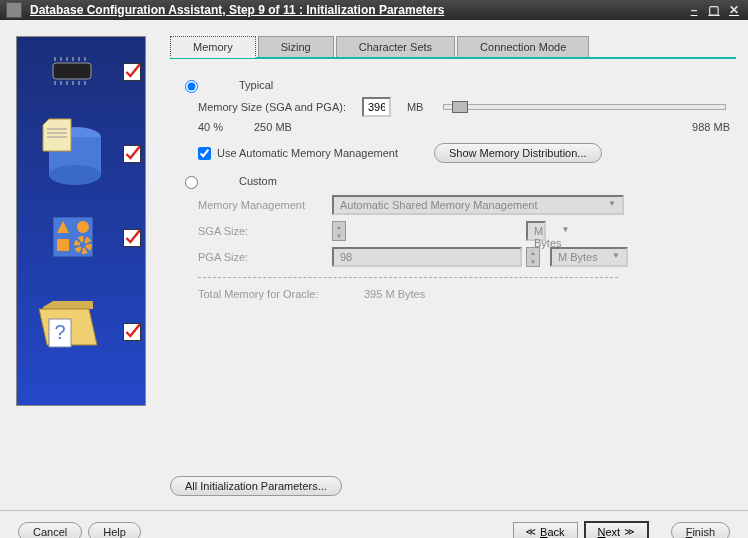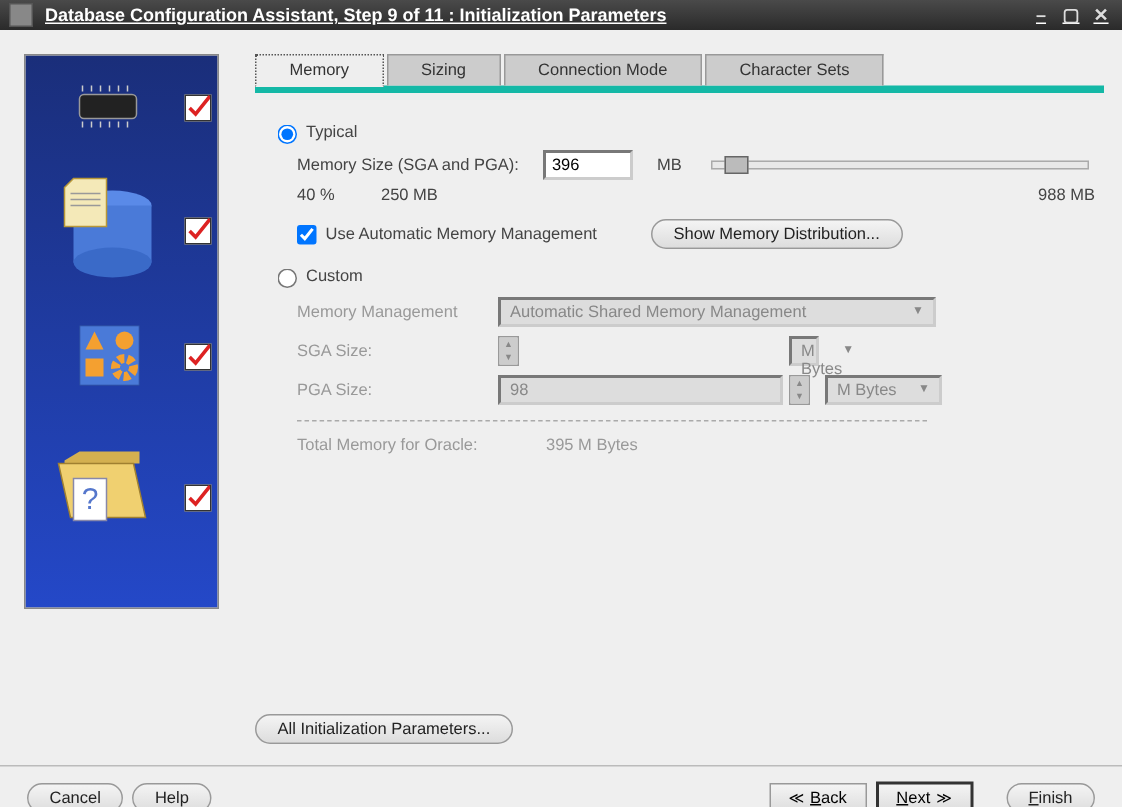--- a/index.html
+++ b/index.html
@@ -53,21 +53,21 @@
   }
   .check-box svg { width: 20px; height: 20px; }
   .main {
     flex: 1;
     display: flex;
     flex-direction: column;
   }
   .tabs {
     display: flex;
     gap: 2px;
-    border-bottom: 5px solid #14b8a6;
+    border-bottom: 2px solid #14b8a6;
   }
   .tab {
     padding: 4px 22px;
     background: #ccc;
     border: 1px solid #999;
     border-bottom: none;
     cursor: pointer;
     color: #333;
     font-size: 11px;
   }
@@ -75,31 +75,31 @@
     background: #eee;
     border: 1px dotted #555;
     border-bottom: 1px solid #eee;
     margin-bottom: -1px;
     font-weight: normal;
   }
   .panel {
     padding: 14px 6px 6px 10px;
     color: #333;
   }
-  .radio-row { display: flex; align-items: center; margin: 4px 0; }
+  .radio-row { display: flex; align-items: center; margin: 4px 0; gap: 35px; }
   .radio-row input { margin-right: 6px; }
   .row { display: flex; align-items: center; margin: 4px 0 4px 18px; gap: 16px; }
   .label { color: #444; }
   .label.disabled { color: #999; }
   input.txt {
     border: 2px inset #ccc;
     background: #fff;
     font-size: 11px;
     padding: 2px 4px;
-    width: 60px;
+    width: 29px;
   }
   input.txt:disabled { background: #ddd; color: #888; }
   .slider-track {
     flex: 1;
     height: 6px;
     border: 1px solid #aaa;
     background: #e8e8e8;
     position: relative;
     margin: 0 4px;
   }
@@ -264,22 +264,22 @@
             <path d="M3 10 L8 15 L20 0" stroke="#d22" stroke-width="3" fill="none"></path>
           </svg>
       </div>
     </div>
   </div>
 
   <div class="main">
     <div class="tabs">
       <div class="tab active">Memory</div>
       <div class="tab">Sizing</div>
+      <div class="tab">Character Sets</div>
       <div class="tab">Connection Mode</div>
-      <div class="tab">Character Sets</div>
     </div>
 
     <div class="panel">
       <div class="radio-row">
         <input type="radio" name="memmode" checked="" style="">
         <span class="label">Typical</span>
       </div>
 
       <div class="row">
         <span class="label">Memory Size (SGA and PGA):</span>

